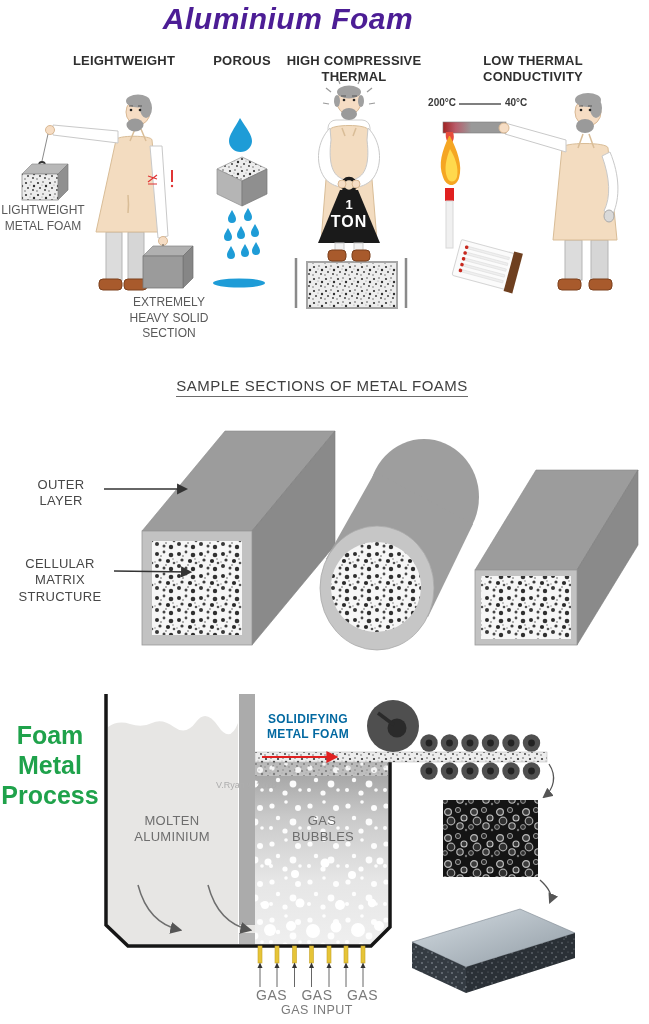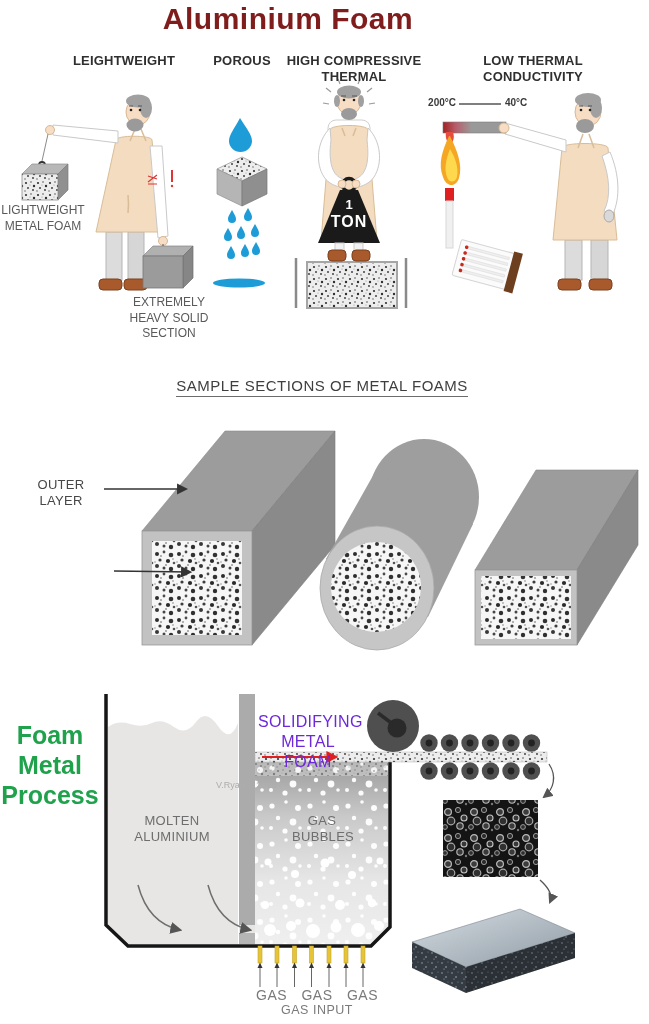--- a/index.html
+++ b/index.html
@@ -14,21 +14,21 @@
   .cap{font-size:12px;color:#5a5a5a;line-height:1.3;}
   .wnum{font-size:13px;font-weight:bold;color:#fff;}
   .wton{font-size:16px;font-weight:bold;color:#fff;letter-spacing:1px;}
   .tmp{font-size:10px;font-weight:bold;color:#3a3a3a;}
   .mid{font-size:13px;color:#474747;letter-spacing:0.3px;}
   .mtt{font-size:15px;color:#3f3f3f;letter-spacing:0.5px;}
   .mtt span{border-bottom:1.5px solid #6b6b6b;padding-bottom:2px;}
   .grn{font-weight:bold;font-size:25px;line-height:1.2;}
   .grn span{display:block;}
   .plbl{font-size:13px;color:#6e6e6e;letter-spacing:0.3px;}
-  .slbl{font-size:16px;color:#6d28d9;letter-spacing:0.3px;}
+  .slbl{font-size:12px;color:#0369a1;letter-spacing:0.3px;font-weight:bold;}
   .rlbl{font-size:9px;color:#5f5f5f;letter-spacing:0.2px;}
   .wmk{font-size:9px;color:#adadad;}
   .gas{font-size:14px;color:#7a7a7a;letter-spacing:0.5px;display:flex;justify-content:space-between;}
   .gin{font-size:12.5px;color:#7a7a7a;letter-spacing:0.5px;}
 </style>
 </head>
 <body>
 
 <div id="stage">
 
@@ -422,40 +422,41 @@
         <path d="M292,968 L297,968 L294.5,962.5 Z"></path>
             <path d="M309,968 L314,968 L311.5,962.5 Z"></path>
         <path d="M326.5,968 L331.5,968 L329,962.5 Z"></path>
             <path d="M343.5,968 L348.5,968 L346,962.5 Z"></path>
         <path d="M360.5,968 L365.5,968 L363,962.5 Z"></path>
       </g>
     </g>
   </g>
 </svg>
 
-<div class="t ttl ctr" style="left:0;top:6;width:576px;color:#7f1d1d;">Aluminium Foam</div>
+<div class="t ttl ctr" style="left:0;top:6;width:576px;color:#4c1d95;font-style:italic;">Aluminium Foam</div>
 
 <div class="t hdr ctr" style="left:64px;top:53px;width:120px;">LEIGHTWEIGHT</div>
 <div class="t hdr ctr" style="left:202px;top:53px;width:80px;">POROUS</div>
 <div class="t hdr ctr" style="left:284px;top:53px;width:140px;">HIGH COMPRESSIVE THERMAL</div>
 <div class="t hdr ctr" style="left:463px;top:53px;width:140px;">LOW THERMAL CONDUCTIVITY</div>
 
 <div class="t cap ctr" style="left:0;top:203px;width:86px;">LIGHTWEIGHT METAL FOAM</div>
 <div class="t cap ctr" style="left:116px;top:295px;width:106px;">EXTREMELY HEAVY SOLID SECTION</div>
 
 <div class="t wnum ctr" style="left:325px;top:197px;width:48px;">1</div>
 <div class="t wton ctr" style="left:325px;top:212px;width:48px;">TON</div>
 
 <div class="t tmp rgt" style="left:414px;top:97px;width:42px;">200°C</div>
 <div class="t tmp" style="left:505px;top:97px;width:40px;">40°C</div>
 
 <div class="t mtt ctr" style="left:0;top:377px;width:596px;padding-left:24px;">
   <span>SAMPLE SECTIONS OF METAL FOAMS</span>
 </div>
 <div class="t mid ctr" style="left:30px;top:477px;width:62px;">OUTER LAYER</div>
+<div class="t mid ctr" style="left:8px;top:556px;width:104px;">CELLULAR MATRIX STRUCTURE</div>
 
 <div class="t grn ctr" style="left:0;top:720px;width:100px;color:#1fa24b;">
   <span>Foam</span>
   <span>Metal</span>
   <span>Process</span>
 </div>
 <div class="t plbl ctr" style="left:112px;top:813px;width:120px;">MOLTEN ALUMINIUM</div>
 <div class="t plbl ctr" style="left:292px;top:813px;width:60px;">GAS BUBBLES</div>
 <div class="t slbl ctr" style="left:258px;top:712px;width:100px;">SOLIDIFYING METAL FOAM</div>
 <div class="t wmk" style="left:216px;top:780px;width:80px;">V.Ryan © 2018</div>

